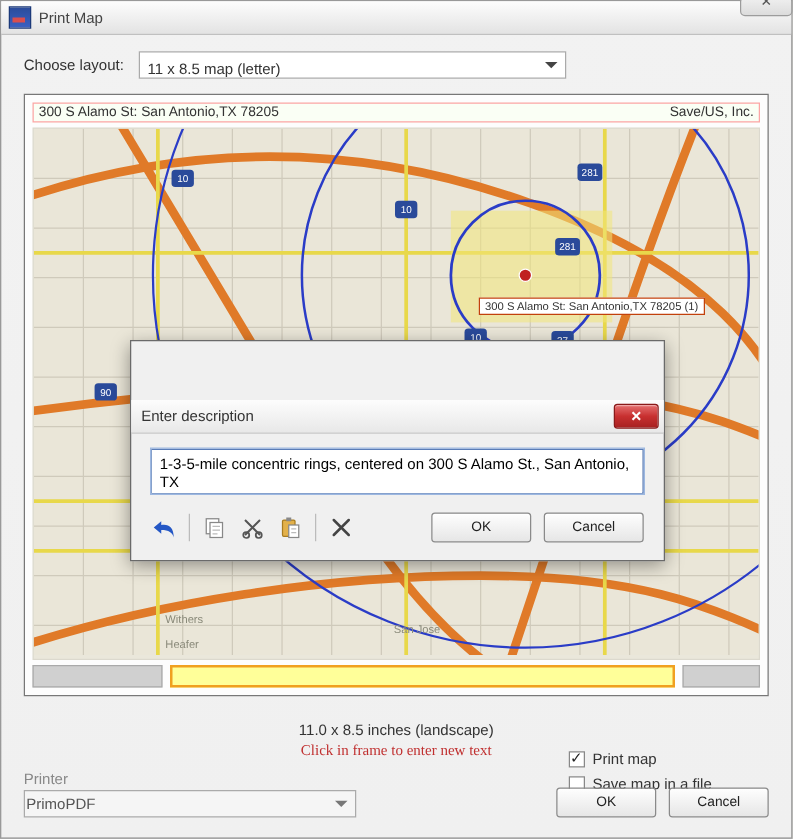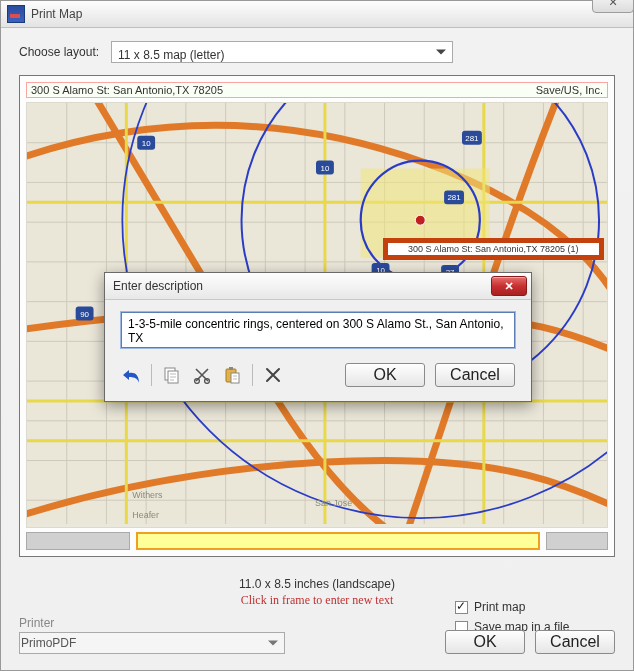--- a/index.html
+++ b/index.html
@@ -116,22 +116,22 @@
     overflow: hidden;
     background: #eae7db;
     border: 1px solid rgba(0,0,0,0.06);
   }
   .map-canvas svg { position: absolute; inset: 0; }
 
   .site-label {
     position: absolute;
     left: 356px; top: 135px;
     background: #fff;
-    border: 5px solid #c2410c;
-    padding: 1px 20px;
+    border: 1px solid #c2410c;
+    padding: 1px 4px;
     font-size: 9px;
     color: #333;
     white-space: nowrap;
     text-align: center;
   }
 
   .bottom-strip {
     margin-top: 4px;
     display: flex;
     gap: 6px;
@@ -227,21 +227,21 @@
   }
   .btn {
     min-width: 78px;
     height: 22px;
     background: linear-gradient(#fefefe,#e6e6e6);
     border: 1px solid #8a8a8a;
     border-radius: 3px;
     display: flex;
     align-items: center;
     justify-content: center;
-    font-size: 16px;
+    font-size: 11px;
     color: #222;
     cursor: default;
     box-shadow: inset 0 1px 0 #fff;
   }
 
   
   .modal {
     position: absolute;
     left: 103px; top: 271px;
     width: 426px;
@@ -250,20 +250,21 @@
     box-shadow: 0 4px 14px rgba(0,0,0,0.4);
   }
   .modal-title {
     height: 26px;
     padding: 0 8px;
     display: flex;
     align-items: center;
     background: linear-gradient(#fdfdfd,#e8e8e8);
     border-bottom: 1px solid #c8c8c8;
     position: relative;
+    margin-top: 47px;
   }
   .modal-close {
     position: absolute;
     right: 4px; top: 3px;
     width: 34px; height: 18px;
     border-radius: 3px;
     background: linear-gradient(#e57070,#c83030 50%,#a82020);
     border: 1px solid #8a1a1a;
     display: flex;
     align-items: center;

